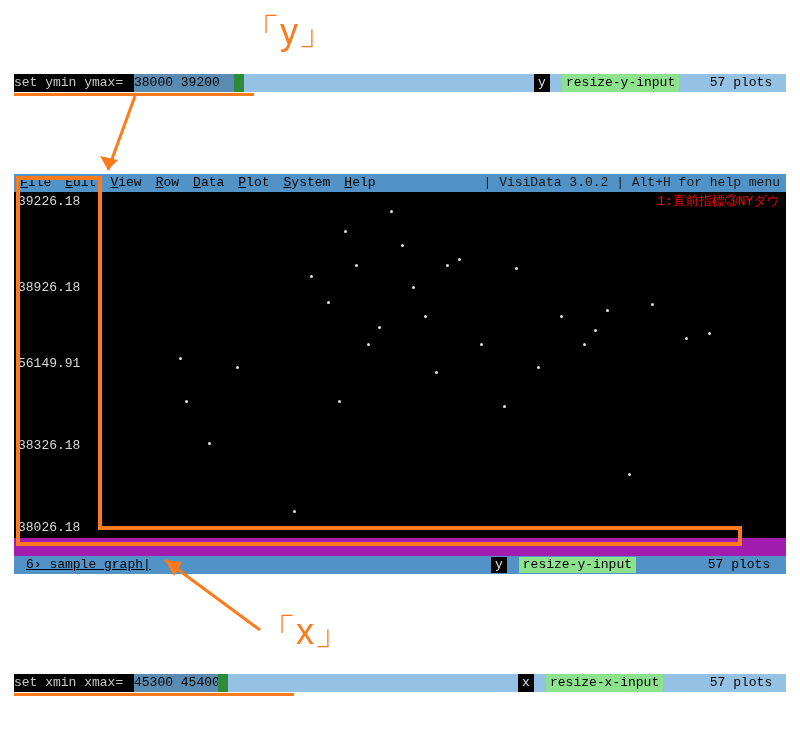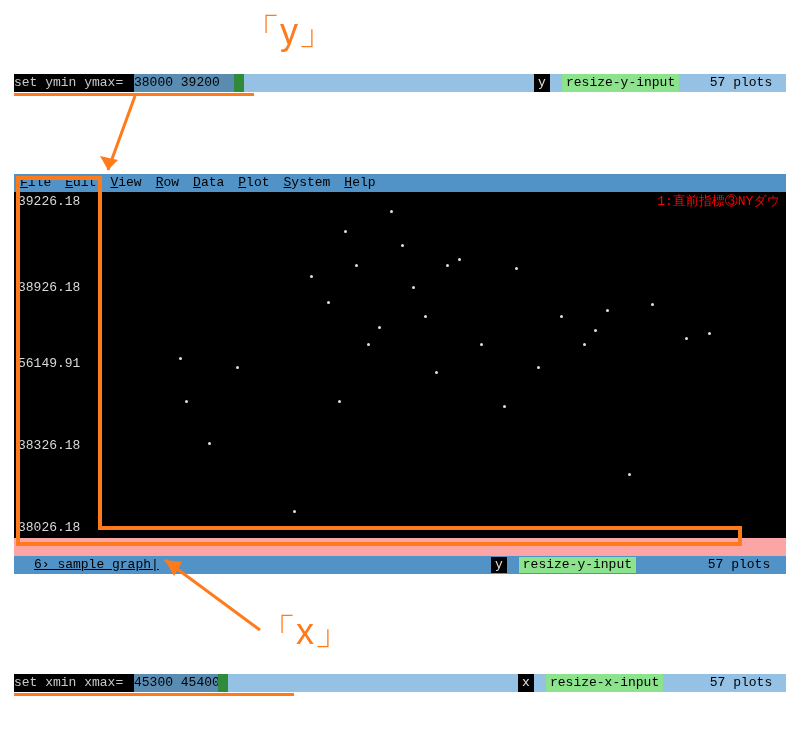--- a/index.html
+++ b/index.html
@@ -40,21 +40,21 @@
   }
   .seg.sky      { background:#95c1e4; color:#000000; }
   .seg.skytxt   { background:#95c1e4; color:#000000; text-align:right; padding-right:6px;}
   .seg.key      { background:#000000; color:#e3e3e3; width:16px; text-align:center; }
   .seg.mint     { background:#8de28d; color:#000000; padding:0 4px; }
   .seg.gap      { background:#95c1e4; }
 
   
   .term {
     position:absolute; left:14px; top:174px; width:772px; height:400px;
-    background:#fca5a5; color:#dddddd;
+    background:#a21caf; color:#dddddd;
     font-size:13px; line-height:16px;
   }
   .menubar {
     position:absolute; left:0; top:0; right:0; height:18px;
     background:#5193c6; color:#000000;
     display:flex; align-items:center;
     padding:0 6px;
     white-space:pre;
   }
   .menubar .mitem { margin-right:14px; cursor:pointer; }
@@ -78,21 +78,21 @@
     padding-left:4px;
     white-space:pre;
   }
   .xaxis .xl { position:absolute; }
   .status2 {
     position:absolute; left:0; right:0; bottom:0; height:18px;
     background:#5193c6; color:#000000;
     display:flex; align-items:center;
     font-size:13px; white-space:pre;
   }
-  .status2 .sheet { text-decoration:underline; padding-left:20px;}
+  .status2 .sheet { text-decoration:underline; padding-left:12px;}
   .status2 .flex  { flex:1; }
   .status2 .key2  { background:#000000; color:#e3e3e3; width:16px; text-align:center; display:inline-block;}
   .status2 .mint2 { background:#8de28d; color:#000000; padding:0 4px; }
   .status2 .tail  { padding:0 8px 0 0; }
 
   
   svg.arrows { position:absolute; left:0; top:0; width:800px; height:734px; pointer-events:none; }
 </style>
 </head>
 <body>
@@ -115,20 +115,21 @@
   <div class="menubar">
     <span class="mitem"><u>F</u>ile</span>
     <span class="mitem"><u>E</u>dit</span>
     <span class="mitem"><u>V</u>iew</span>
     <span class="mitem"><u>R</u>ow</span>
     <span class="mitem"><u>D</u>ata</span>
     <span class="mitem"><u>P</u>lot</span>
     <span class="mitem"><u>S</u>ystem</span>
     <span class="mitem"><u>H</u>elp</span>
     <span class="spacer"></span>
+    <span class="info">| VisiData 3.0.2 | Alt+H for help menu</span>
   </div>
 
   <div class="plot">
     <span class="legend">1:直前指標③NYダウ</span>
     <span class="ytick" style="top:2px;">39226.18</span>
     <span class="ytick" style="top:88px;">38926.18</span>
     <span class="ytick" style="top:164px;">56149.91</span>
     <span class="ytick" style="top:246px;">38326.18</span>
     <span class="ytick" style="top:328px;">38026.18</span>
 

